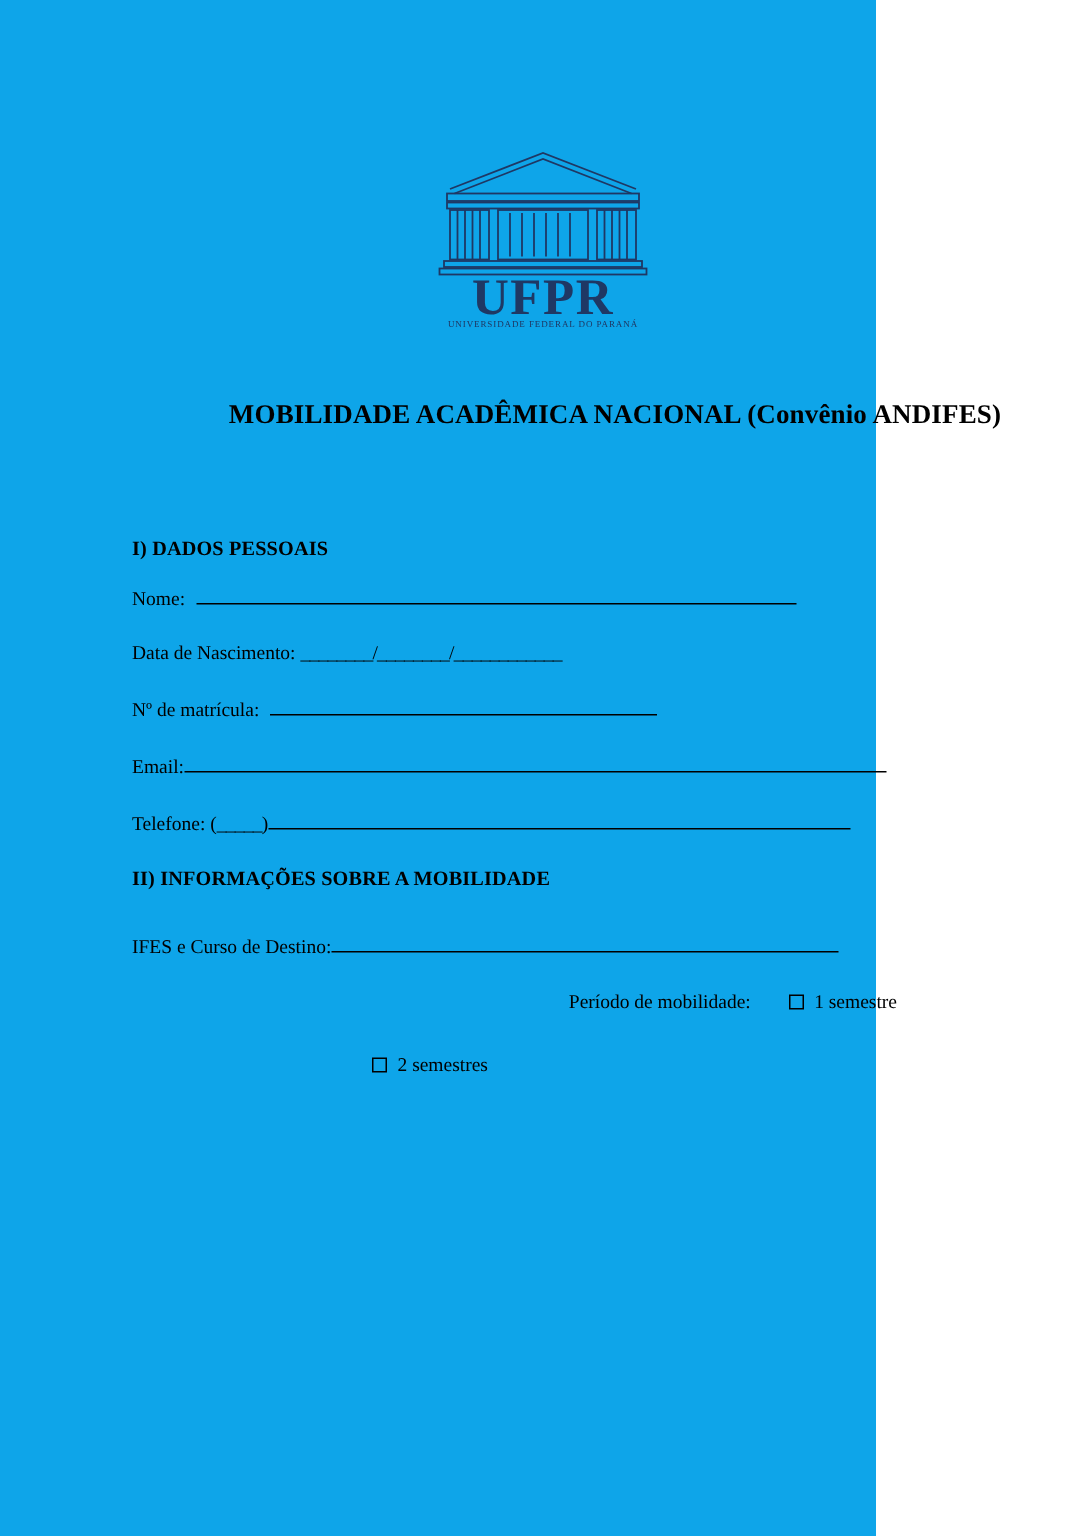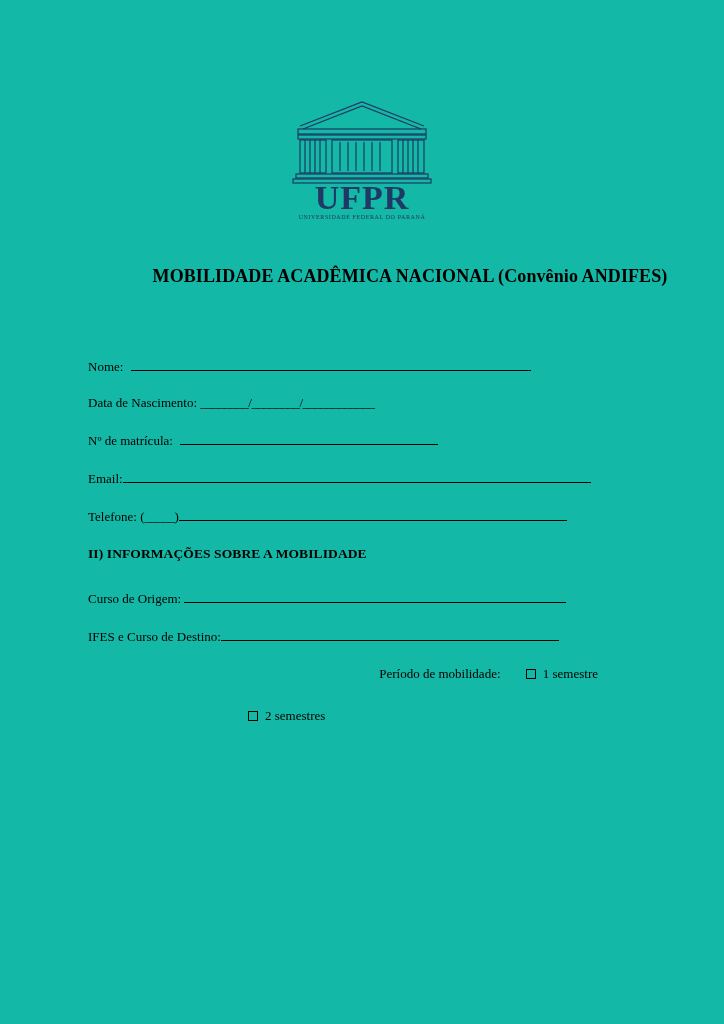--- a/index.html
+++ b/index.html
@@ -9,24 +9,24 @@
   }
   body {
     width: 724px;
     height: 1024px;
     font-family: "Liberation Serif", serif;
     color: #000000;
     position: relative;
     overflow: hidden;
   }
   .page {
-    width: 724px;
+    width: 584px;
     height: 1024px;
     position: relative;
-    background: #14b8a6;
+    background: #0ea5e9;
     box-sizing: border-box;
   }
 
   
   .logo-block {
     position: absolute;
     top: 96px;
     left: 0;
     width: 724px;
     display: flex;
@@ -155,20 +155,21 @@
         <text x="90" y="113" text-anchor="middle" font-family="Liberation Serif, serif" font-size="34" font-weight="bold" fill="#1F3864" letter-spacing="1">UFPR</text>
       </svg>
     </div>
     <div style="font-size:6px;letter-spacing:0.6px;color:#1F3864;margin-top:-2px;">UNIVERSIDADE FEDERAL DO PARANÁ</div>
   </div>
 
   <div class="doc-title">MOBILIDADE ACADÊMICA NACIONAL (Convênio ANDIFES)</div>
 
   <div class="content">
 
+    <div class="section-heading">I) DADOS PESSOAIS</div>
 
     <div class="field-row">
       <span class="field-label">Nome:</span>
       <span class="rule sp" style="width:400px;"></span>
     </div>
 
     <div class="field-row">
       <span class="field-label">Data de Nascimento:</span>
       <span class="dash-fill">________</span><span class="dash-fill">/</span><span class="dash-fill">________</span><span class="dash-fill">/</span><span class="dash-fill">____________</span>
     </div>
@@ -183,24 +184,20 @@
     </div>
 
     <div class="field-row">
       <span class="field-label">Telefone:</span>
       <span class="nowrap"><span>(</span><span class="dash-fill">_____</span><span>)</span><span class="rule" style="width:388px;"></span></span>
     </div>
 
     <div class="section-heading second">II) INFORMAÇÕES SOBRE A MOBILIDADE</div>
 
 
-    <div class="field-row">
-      <span class="field-label">Curso de Origem:</span>
-      <span class="rule" style="width:382px;"></span>
-    </div>
 
     <div class="field-row">
       <span class="field-label">IFES e Curso de Destino:</span><span class="rule" style="width:338px;"></span>
     </div>
 
     <div class="checkbox-row" style="margin-top:16px;text-align:right;">
       <span class="field-label">Período de mobilidade:</span>
       <span style="display:inline-block;width:22px;"></span><span class="cbox"></span><span>1 semestre</span>
     </div>
 

